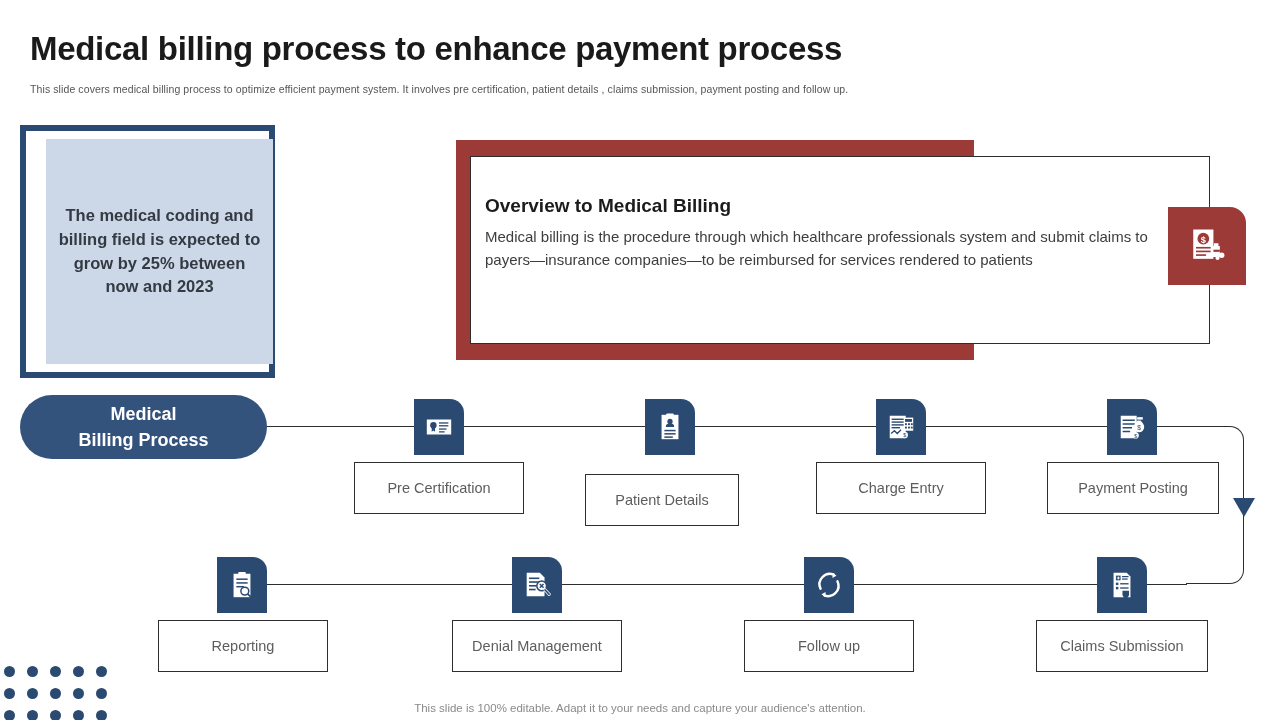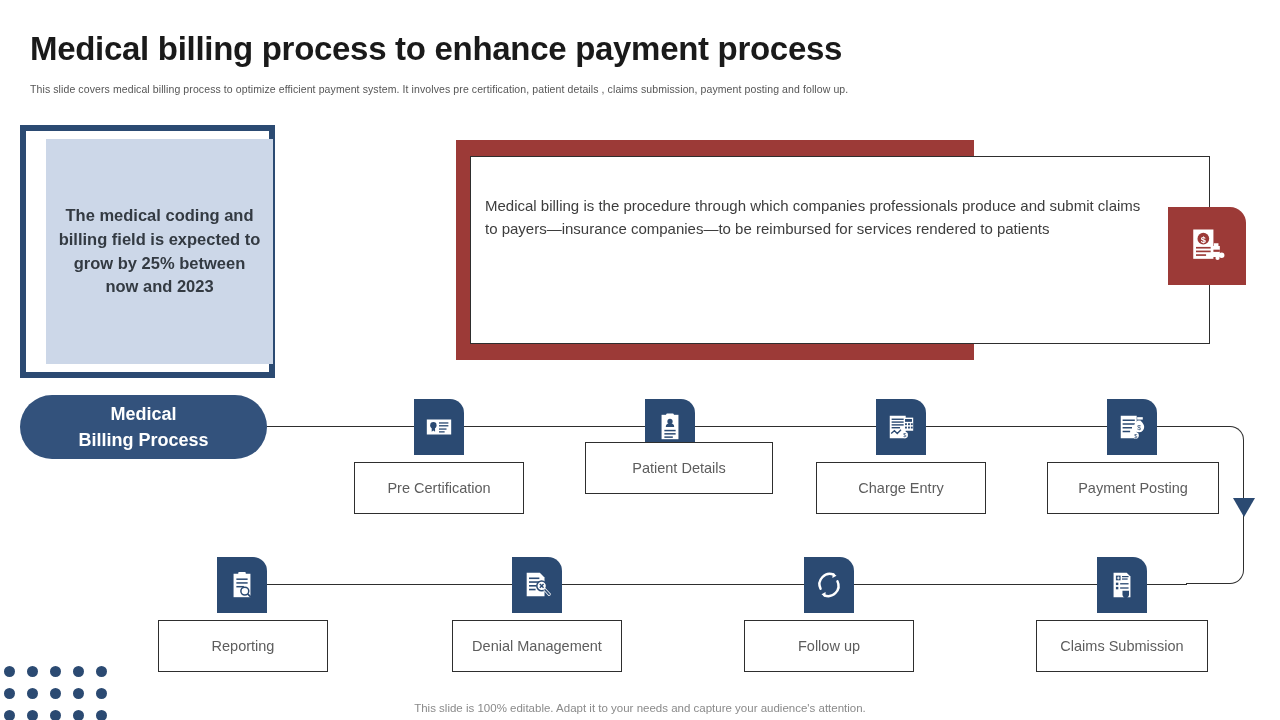--- a/index.html
+++ b/index.html
@@ -120,21 +120,22 @@
   <div class="page-subtitle">This slide covers medical billing  process to optimize efficient payment system. It involves pre certification, patient details , claims submission, payment posting and follow up.</div>
 
   <div class="stat-card">
     <div class="stat-inner">
       <div class="stat-text">The medical coding and billing field is expected to grow by 25% between now and 2023</div>
     </div>
   </div>
 
   <div class="ov-shadow"></div>
   <div class="ov-card">
-    <div class="ov-body">Medical billing is the procedure through which companies professionals produce and submit claims to payers—insurance companies—to be reimbursed for services rendered to patients</div>
+    <div class="ov-title">Overview to Medical Billing</div>
+    <div class="ov-body">Medical billing is the procedure through which healthcare professionals system and submit claims to payers—insurance companies—to be reimbursed for services rendered to patients</div>
   </div>
   <div class="ov-badge">
     <svg viewBox="0 0 48 48" width="44" height="44" aria-hidden="true">
       <rect x="9" y="6" width="22" height="32" fill="#ffffff"></rect>
       <circle cx="20" cy="16" r="6.4" fill="#9c3a37"></circle>
       <text x="20" y="20.4" font-size="10" font-family="'Liberation Sans',sans-serif" font-weight="bold" fill="#ffffff" text-anchor="middle">$</text>
       <rect x="12" y="25" width="16" height="1.8" fill="#9c3a37"></rect>
       <rect x="12" y="29" width="16" height="1.8" fill="#9c3a37"></rect>
       <rect x="12" y="33" width="11" height="1.8" fill="#9c3a37"></rect>
       <path d="M30 24 h8 v12 h-8 z" fill="#ffffff"></path>
@@ -212,21 +213,21 @@
         <rect x="21.5" y="5.5" width="6" height="2.6" fill="#fff"></rect>
         <text x="23.5" y="19" font-size="7" font-family="'Liberation Sans',sans-serif" fill="#2b4a72" text-anchor="middle">$</text>
         <circle cx="20" cy="25" r="3.3" fill="#fff"></circle>
         <text x="20" y="27.4" font-size="6" font-family="'Liberation Sans',sans-serif" fill="#2b4a72" text-anchor="middle">$</text>
       </svg>
   </div>
 
   <div class="label-box" style="left:354px; top:462px; width:170px;">
     <span>Pre Certification</span>
   </div>
-  <div class="label-box" style="left:585px; top:442px; width:188px;text-align:center;">
+  <div class="label-box" style="left:585px; top:474px; width:154px;text-align:center;">
     <span>Patient Details</span>
   </div>
   <div class="label-box" style="left:816px; top:462px; width:170px;">
     <span>Charge Entry</span>
   </div>
   <div class="label-box" style="left:1047px; top:462px; width:172px;">
     <span>Payment Posting</span>
   </div>
 
   <div class="icon-box" style="left:217px; top:557px;">

